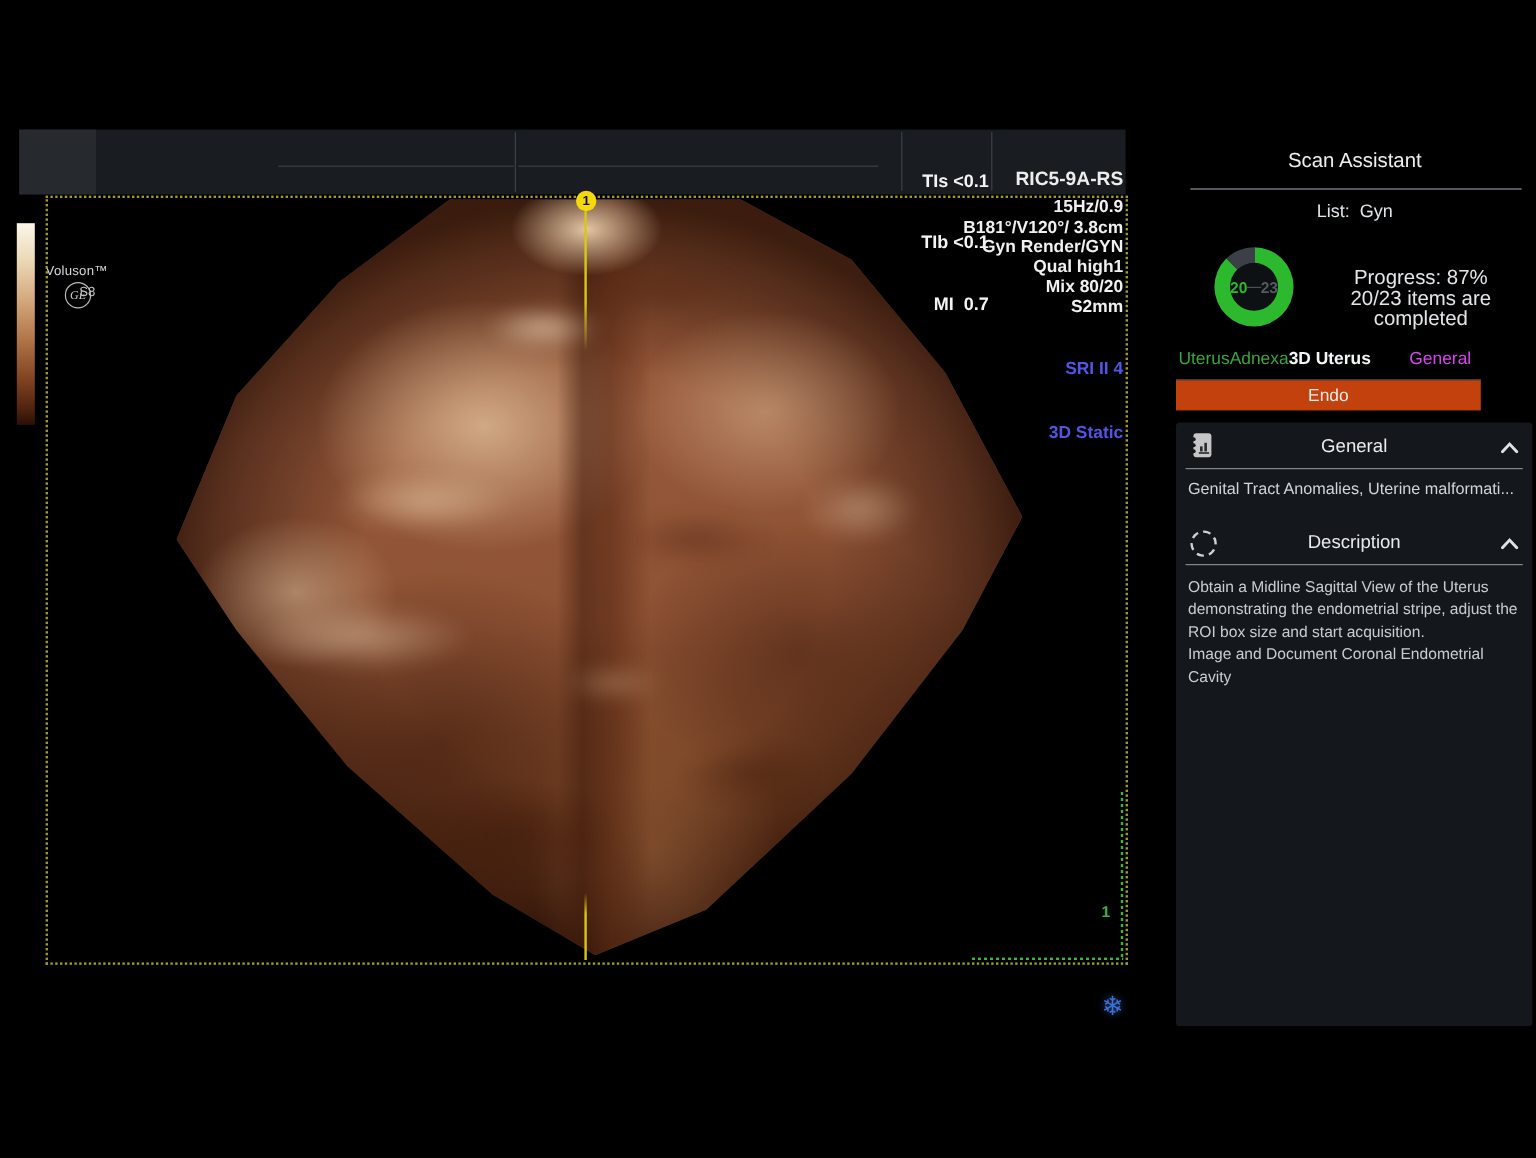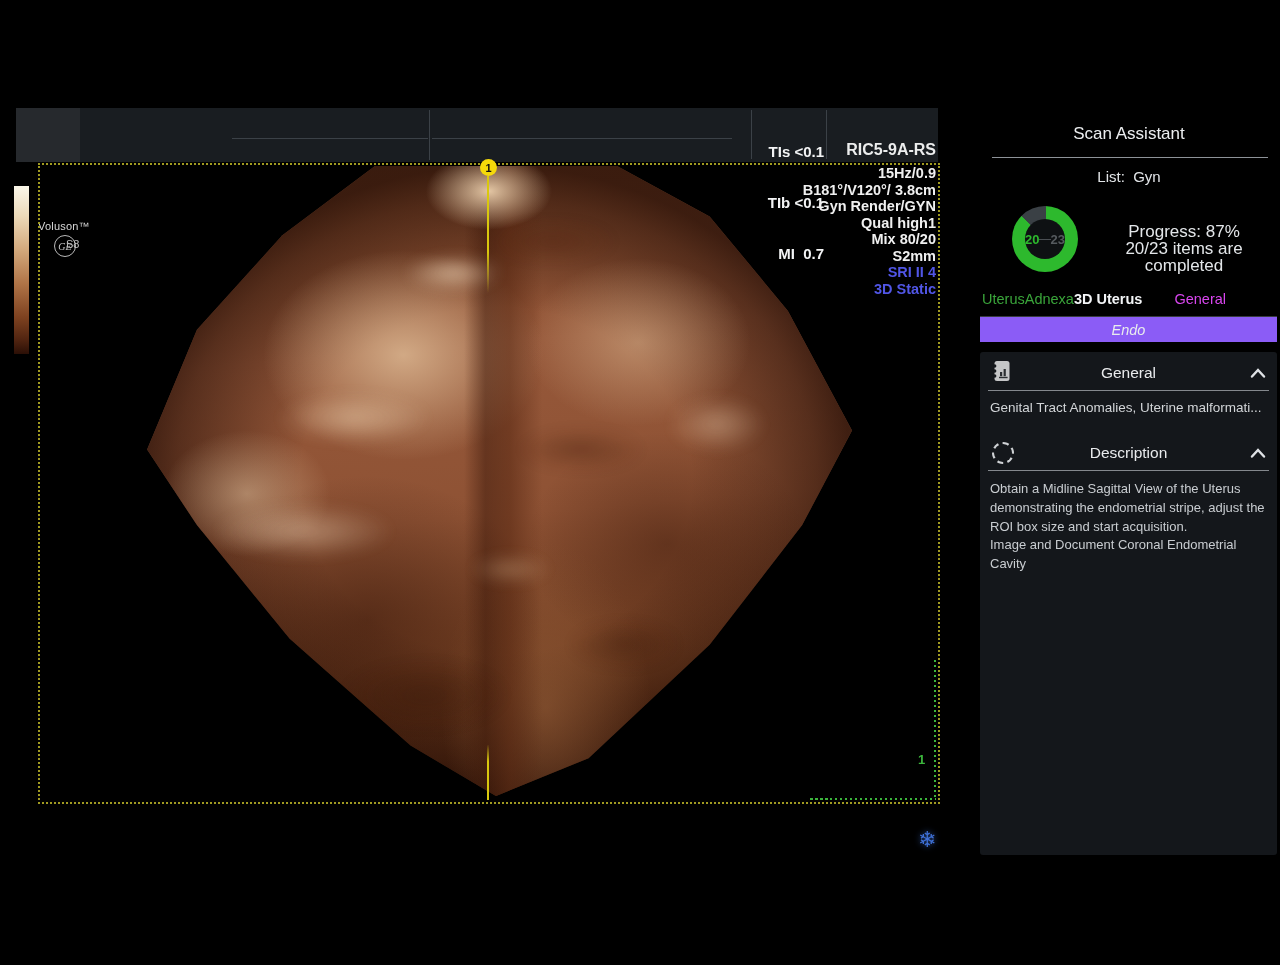--- a/index.html
+++ b/index.html
@@ -17,21 +17,21 @@
   .model{left:50px;top:130px;font-size:11px;color:#c2c2c2;}
   .tgc-line{height:1px;background:#3b4147;}
   .tgc-v{width:1px;background:#3b4147;}
   .ti-block{left:752px;top:109px;width:72px;text-align:right;color:#f3f4f5;font-size:15px;
             font-weight:bold;line-height:17px;white-space:pre;}
   .probe{left:828px;top:141px;width:108px;text-align:right;color:#eceded;font-size:16px;font-weight:bold;}
 
   
   .params{left:716px;top:165px;width:220px;text-align:right;color:#f0f0f0;
           font-size:14.5px;font-weight:600;line-height:16.5px;}
-  .param-blue{color:#5156e6;}
+  .param-blue{color:#5156e6;margin-top:36px;}
 
   
   .colorbar{left:14px;top:186px;width:15px;height:168px;
     background:linear-gradient(180deg,#fbf7ea 0%,#ecd9b8 18%,#d3a97c 38%,#b07447 58%,#7e4220 78%,#4f2310 92%,#2b0f06 100%);}
 
   
   .us-blob{left:140px;top:166px;width:712px;height:630px;
     clip-path:polygon(33% 0,67% 0,80% 8%,91% 23%,100% 42%,93% 57%,80% 76%,63% 94%,50% 100%,38% 92%,21% 75%,8% 57%,1% 45%,8% 26%,20% 11%);
     background:
       radial-gradient(90px 55px at 49% 4%, rgba(236,207,172,.95), rgba(236,207,172,0) 70%),
@@ -80,22 +80,22 @@
     display:flex;flex-direction:row;align-items:center;justify-content:center;}
   .donut-done{color:#2db92d;font-size:13px;font-weight:bold;line-height:13px;}
   .donut-sep{width:24px;height:1px;background:#4a4f53;margin:1.5px 0;}
   .donut-total{color:#555a5e;font-size:13px;font-weight:bold;line-height:13px;}
   .progress-lines{left:1088px;top:223px;color:#e3e6e9;font-size:17px;line-height:17px;text-align:center;}
   .tabs-row{left:982px;top:291px;width:244px;display:flex;justify-content:space-between;align-items:center;font-size:14.5px;}
   .tab{cursor:default;white-space:nowrap;}
   .tab-done{color:#3aa53a;}
   .tab-active{color:#f3f5f7;font-weight:bold;}
   .tab-normal{color:#d946ef;margin-left:32px;}
-  .endo-bar{left:980px;top:316px;width:297px;height:25px;background:#8b5cf6;border-top:1px solid #383c40;
-    display:flex;align-items:center;justify-content:center;color:#e8ebed;font-size:14.5px;font-style:italic;}
+  .endo-bar{left:980px;top:316px;width:254px;height:25px;background:#c2410c;border-top:1px solid #383c40;
+    display:flex;align-items:center;justify-content:center;color:#e8ebed;font-size:14.5px;}
   .sa-card{left:980px;top:352px;width:297px;height:503px;background:#14171b;border-radius:3px;}
 
   .sec-title{position:absolute;left:0;width:297px;text-align:center;color:#e9ebed;font-size:15.5px;}
   .sec-divider{position:absolute;left:8px;width:281px;height:1px;background:#84888d;}
   .sec-chevron{position:absolute;left:270px;width:16px;height:10px;}
   .findings-content{position:absolute;left:10px;top:48px;width:278px;color:#d2d5d8;font-size:13.5px;
     white-space:nowrap;overflow:hidden;}
   .desc-content{position:absolute;left:10px;top:128px;width:280px;color:#c9cdd1;font-size:13px;line-height:18.8px;}
   .desc-icon{position:absolute;left:12px;top:90px;width:18px;height:18px;border:2px dashed #cfd2d5;border-radius:50%;}
   .findings-icon{position:absolute;left:11px;top:8px;}

